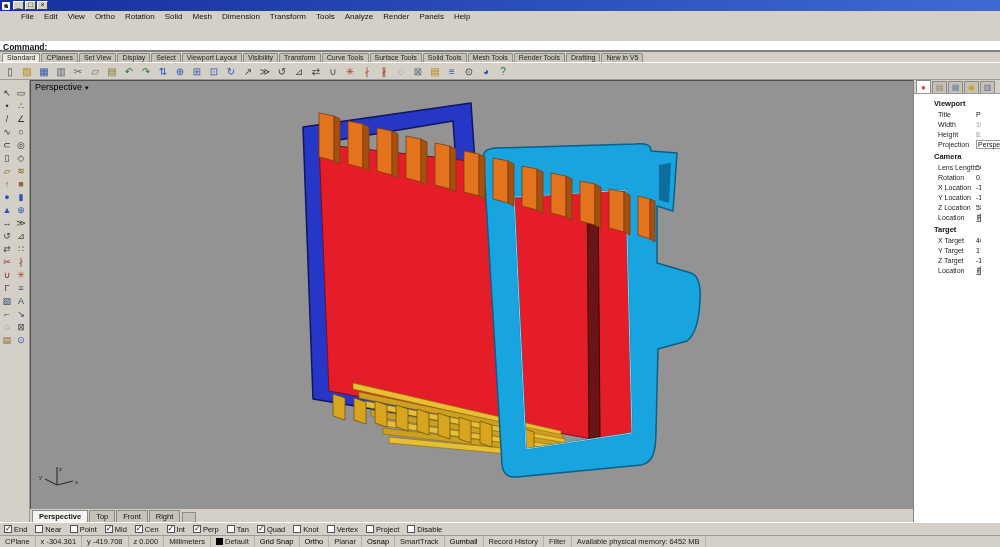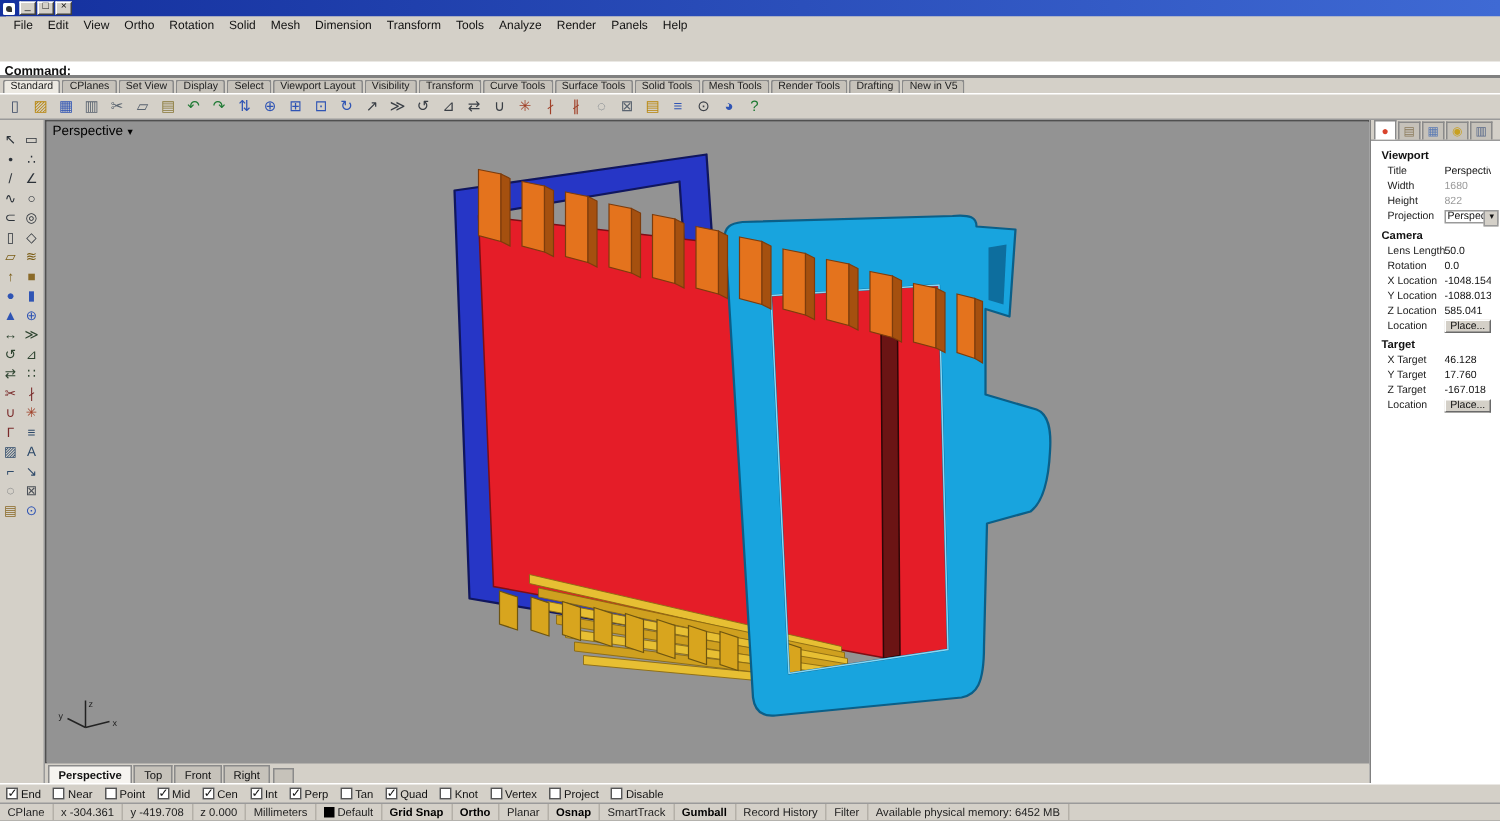--- a/index.html
+++ b/index.html
@@ -9,21 +9,21 @@
   
   .titlebar{position:absolute;top:0;left:0;right:0;height:11px;background:linear-gradient(90deg,#14309e,#3f6ad4);display:flex;align-items:center;padding:0 2px;gap:3px}
   .app-icon{width:8px;height:8px;background:#fff;border-radius:1px;flex:0 0 auto;position:relative}
   .app-icon::after{content:"";position:absolute;left:2px;top:2px;width:4px;height:4px;background:#333;border-radius:50% 50% 0 50%}
   .title-text{color:#fff;font-weight:bold;font-size:8px;flex:1;white-space:nowrap;overflow:hidden}
   .win-btns{display:flex;gap:1px}
   .wbtn{width:11px;height:9px;background:#d4d0c8;border:1px solid;border-color:#fff #404040 #404040 #fff;font-size:7px;line-height:6px;text-align:center;color:#111}
   .wbtn.min::after{content:"_"} .wbtn.max::after{content:"□"} .wbtn.close::after{content:"×"}
 
   
-  .menubar{position:absolute;top:11px;height:11px;left:4px;right:0;display:flex;align-items:center;padding-left:0;background:#d4d0c8}
+  .menubar{position:absolute;top:11px;height:11px;left:16px;right:0;display:flex;align-items:center;padding-left:0;background:#d4d0c8}
   .menu-item{padding:0 5px;font-size:8px;white-space:nowrap}
 
   
   .cmd-history{position:absolute;top:22px;height:19px;left:0;right:0;background:#fff;border-top:1px solid #808080;border-bottom:1px solid #a8a8a8;padding:1px 3px;font-size:8px;line-height:9px}
   .mini-scroll{position:absolute;right:1px;top:1px;display:flex;flex-direction:column;gap:1px}
   .mini-btn{width:10px;height:8px;background:#d4d0c8;border:1px solid #9a9a9a;font-size:5px;line-height:6px;text-align:center;color:#333}
   .mini-btn.up::after{content:"▲"} .mini-btn.down::after{content:"▼"}
   .cmd-line{position:absolute;top:41px;height:11px;left:0;right:0;background:#fff;border-bottom:2px solid #808080;padding:1px 3px;font-size:8.5px;font-weight:bold}
 
   
@@ -50,21 +50,21 @@
   .vtab-list{display:flex;gap:1px;align-items:flex-end}
   .vtab{font-size:7.5px;line-height:9px;padding:1px 6px;background:#c6c2ba;border:1px solid #8a8a8a;border-bottom:none;white-space:nowrap}
   .vtab.active{background:#f6f4f0;font-weight:bold}
   .vtab-stub{width:14px;height:10px;background:#c6c2ba;border:1px solid #8a8a8a;border-bottom:none}
 
   
   .right-panel{position:absolute;left:913px;top:0;width:87px;height:442px;background:#fff;border-left:1px solid #808080}
   .ptabs{height:14px;background:#d4d0c8;display:flex;align-items:flex-end;gap:1px;padding:1px 2px 0;border-bottom:1px solid #9a9a9a}
   .ptab{width:15px;height:12px;display:flex;align-items:center;justify-content:center;font-size:8px;background:#c6c2ba;border:1px solid #8a8a8a;border-bottom:none;flex:0 0 auto}
   .ptab.active{background:#fff;height:13px}
-  .pcontent{padding:2px 3px}
+  .pcontent{padding:2px 16px}
   .ptitle{font-weight:bold;font-size:7.5px;padding:3px 0 1px 4px}
   .prow{display:flex;align-items:center;height:10px;padding-left:8px;position:relative}
   .plabel{width:38px;font-size:7px;color:#222;white-space:nowrap;flex:0 0 auto}
   .pval{flex:1;font-size:7px;color:#111;white-space:nowrap;margin-right:3px;position:relative;overflow:hidden}
   .pval.muted{color:#9a9a9a}
   .pval.btn{background:#d4d0c8;border:1px solid;border-color:#fff #6a6a6a #6a6a6a #fff;text-align:center;height:9px;line-height:7px}
   .pval.dd{border:1px solid #9a9a9a;height:9px;line-height:7px;padding-left:1px;background:#fff;overflow:visible}
   .pval.dd::after{content:"▾";position:absolute;right:-1px;top:-1px;font-size:6px;line-height:8px;background:#d4d0c8;border:1px solid #9a9a9a;width:8px;height:9px;text-align:center}
 
   .cbx{width:8px;height:8px;border:1px solid #555;background:#fff;position:relative;flex:0 0 auto}
@@ -72,21 +72,21 @@
   .prow .cbx.show{display:inline-block}
   .cbx.checked::after{content:"✓";position:absolute;top:-2px;left:0px;font-size:8px;color:#111}
 
   
   .osnap{position:absolute;top:522px;height:13px;left:0;right:0;background:#d4d0c8;display:flex;align-items:center;padding-left:4px;gap:8px;border-top:1px solid #fff}
   .os-item{display:flex;align-items:center;gap:2px;font-size:7.5px;white-space:nowrap}
 
   
   .statusbar{position:absolute;top:535px;height:12px;left:0;right:0;background:#d4d0c8;display:flex;align-items:stretch;border-top:1px solid #9a9a9a;font-size:7.5px;overflow:hidden}
   .seg{display:flex;align-items:center;padding:0 5px;border-right:1px solid #b4b0a8;white-space:nowrap;color:#222}
-  .seg.bold{font-weight:bold;color:#000}
+  .seg.bold{font-weight:normal;color:#000}
   .swatch{width:7px;height:7px;background:#000;margin-right:2px;display:none}
   .seg.has-swatch .swatch{display:inline-block}
 </style>
 </head>
 <body>
 
 <div class="window">
 
   <div class="titlebar">
     <span class="app-icon"></span>

